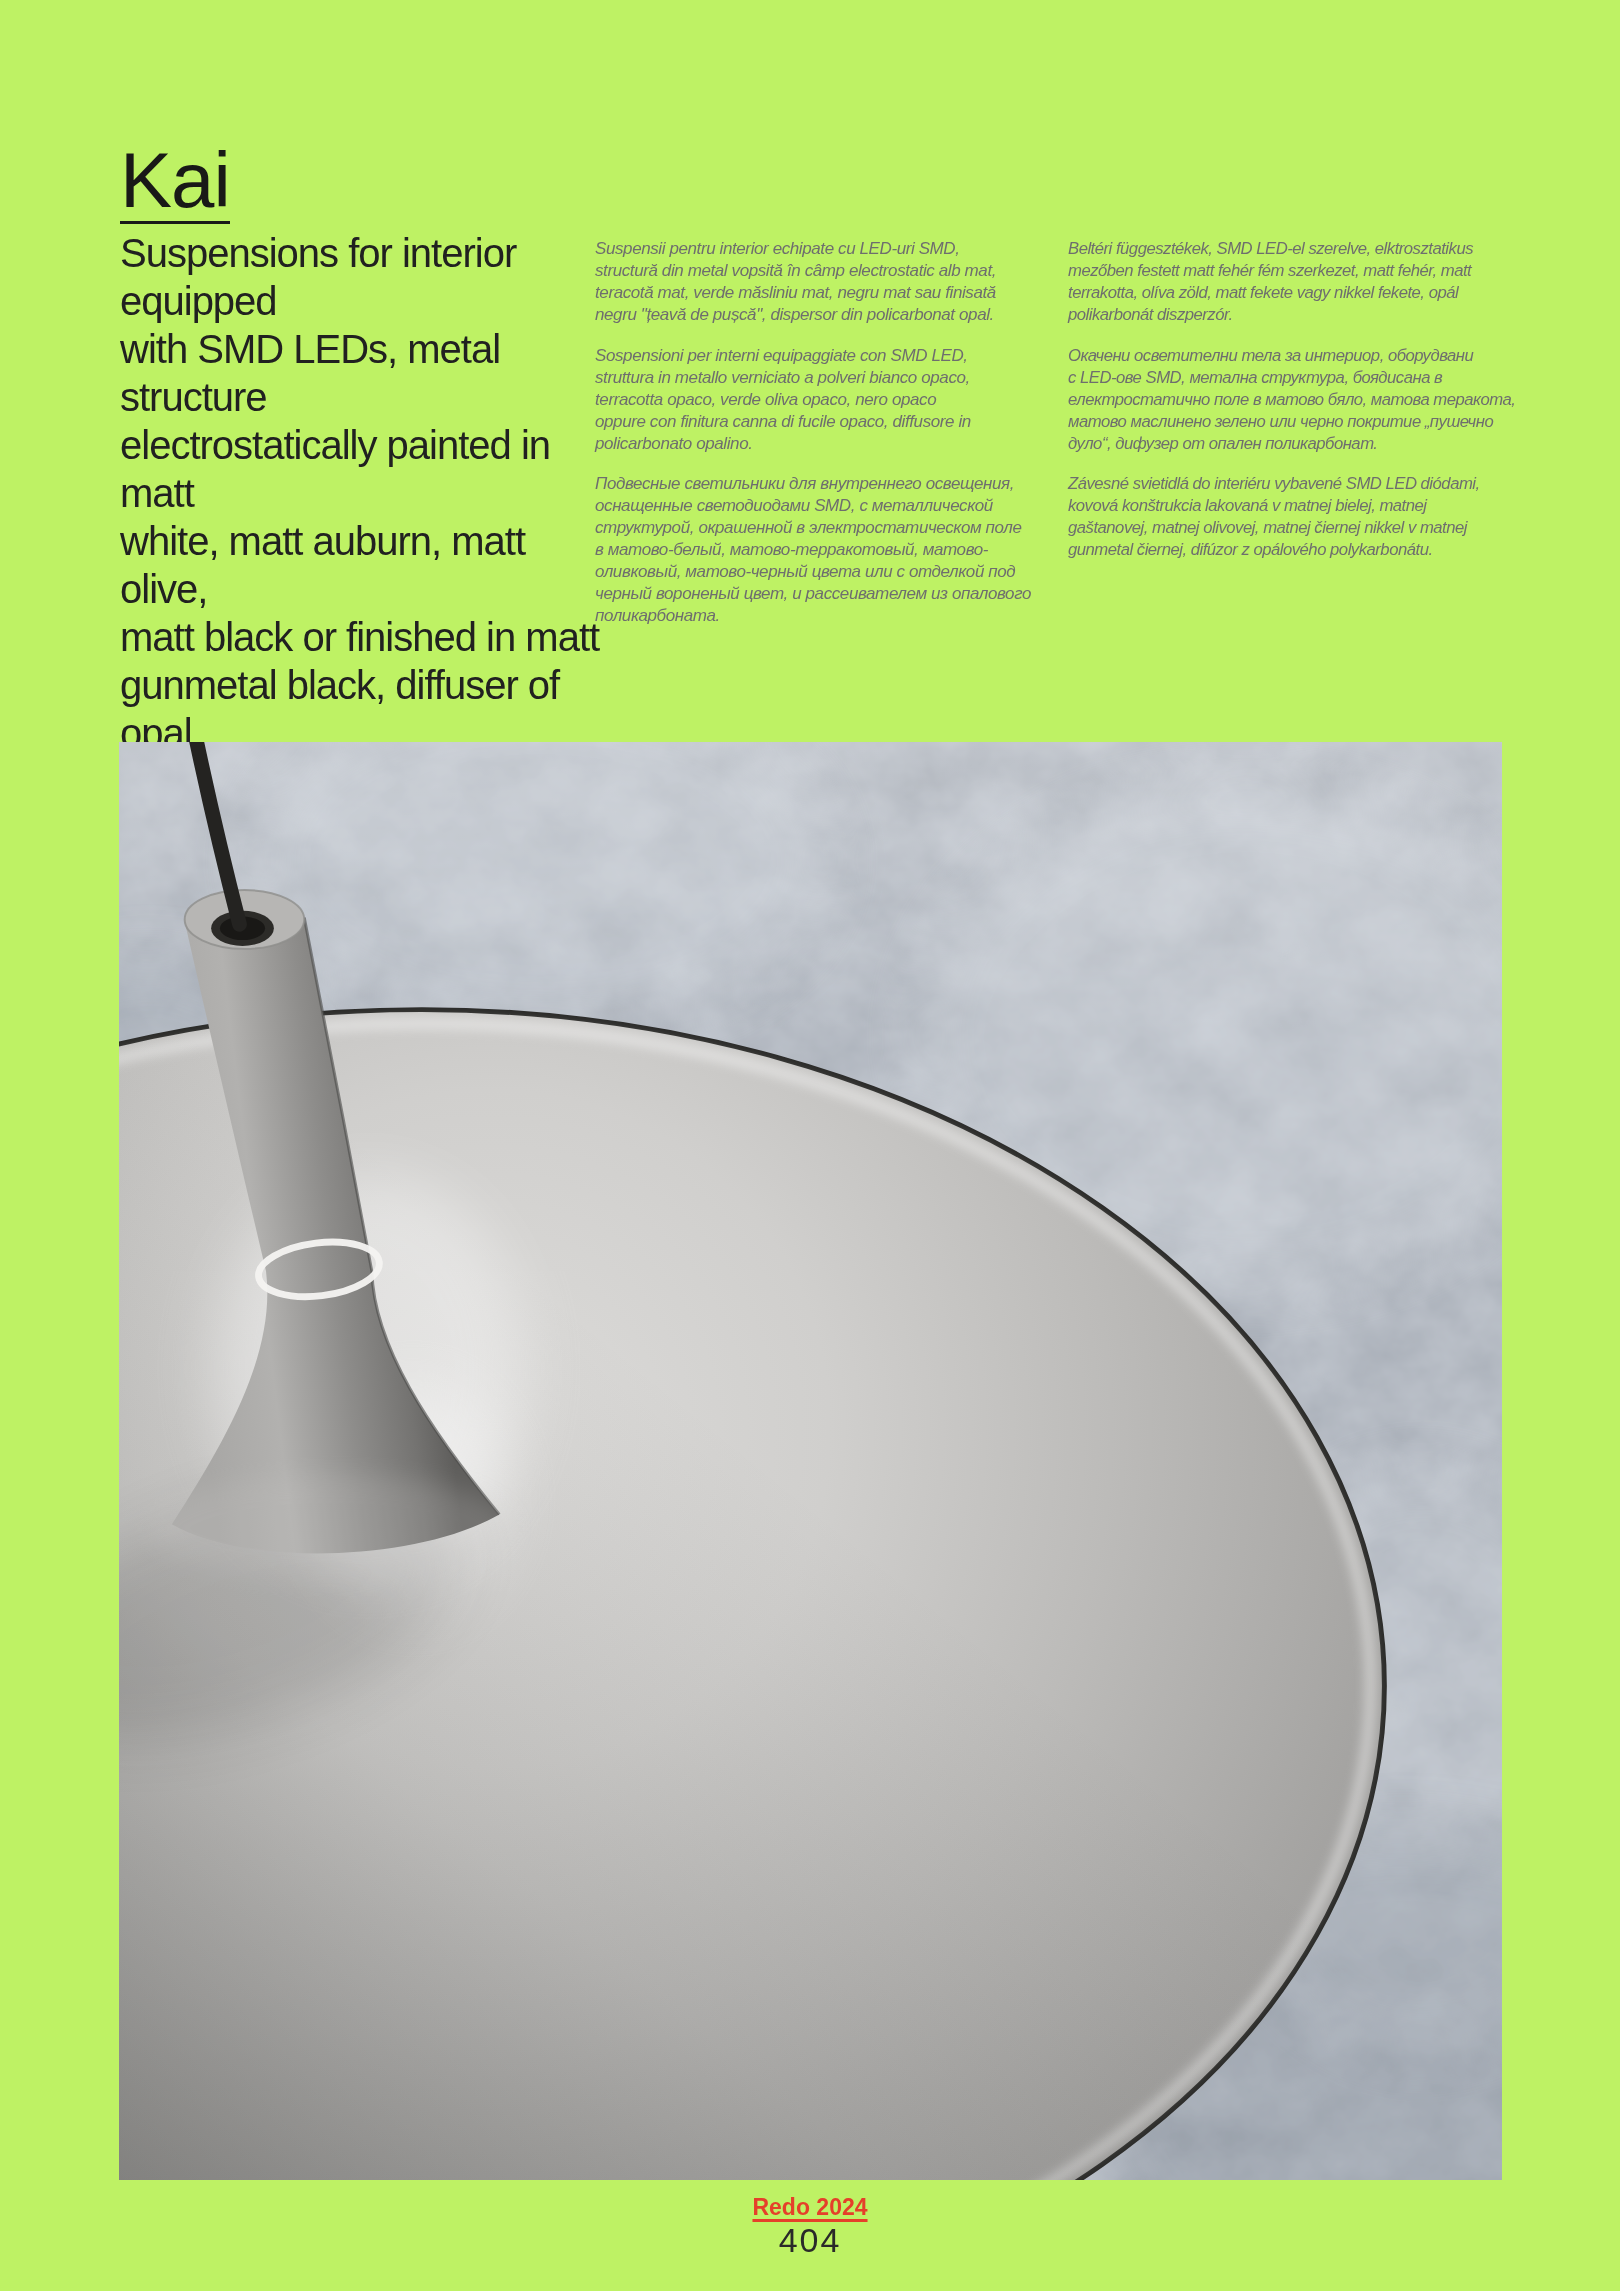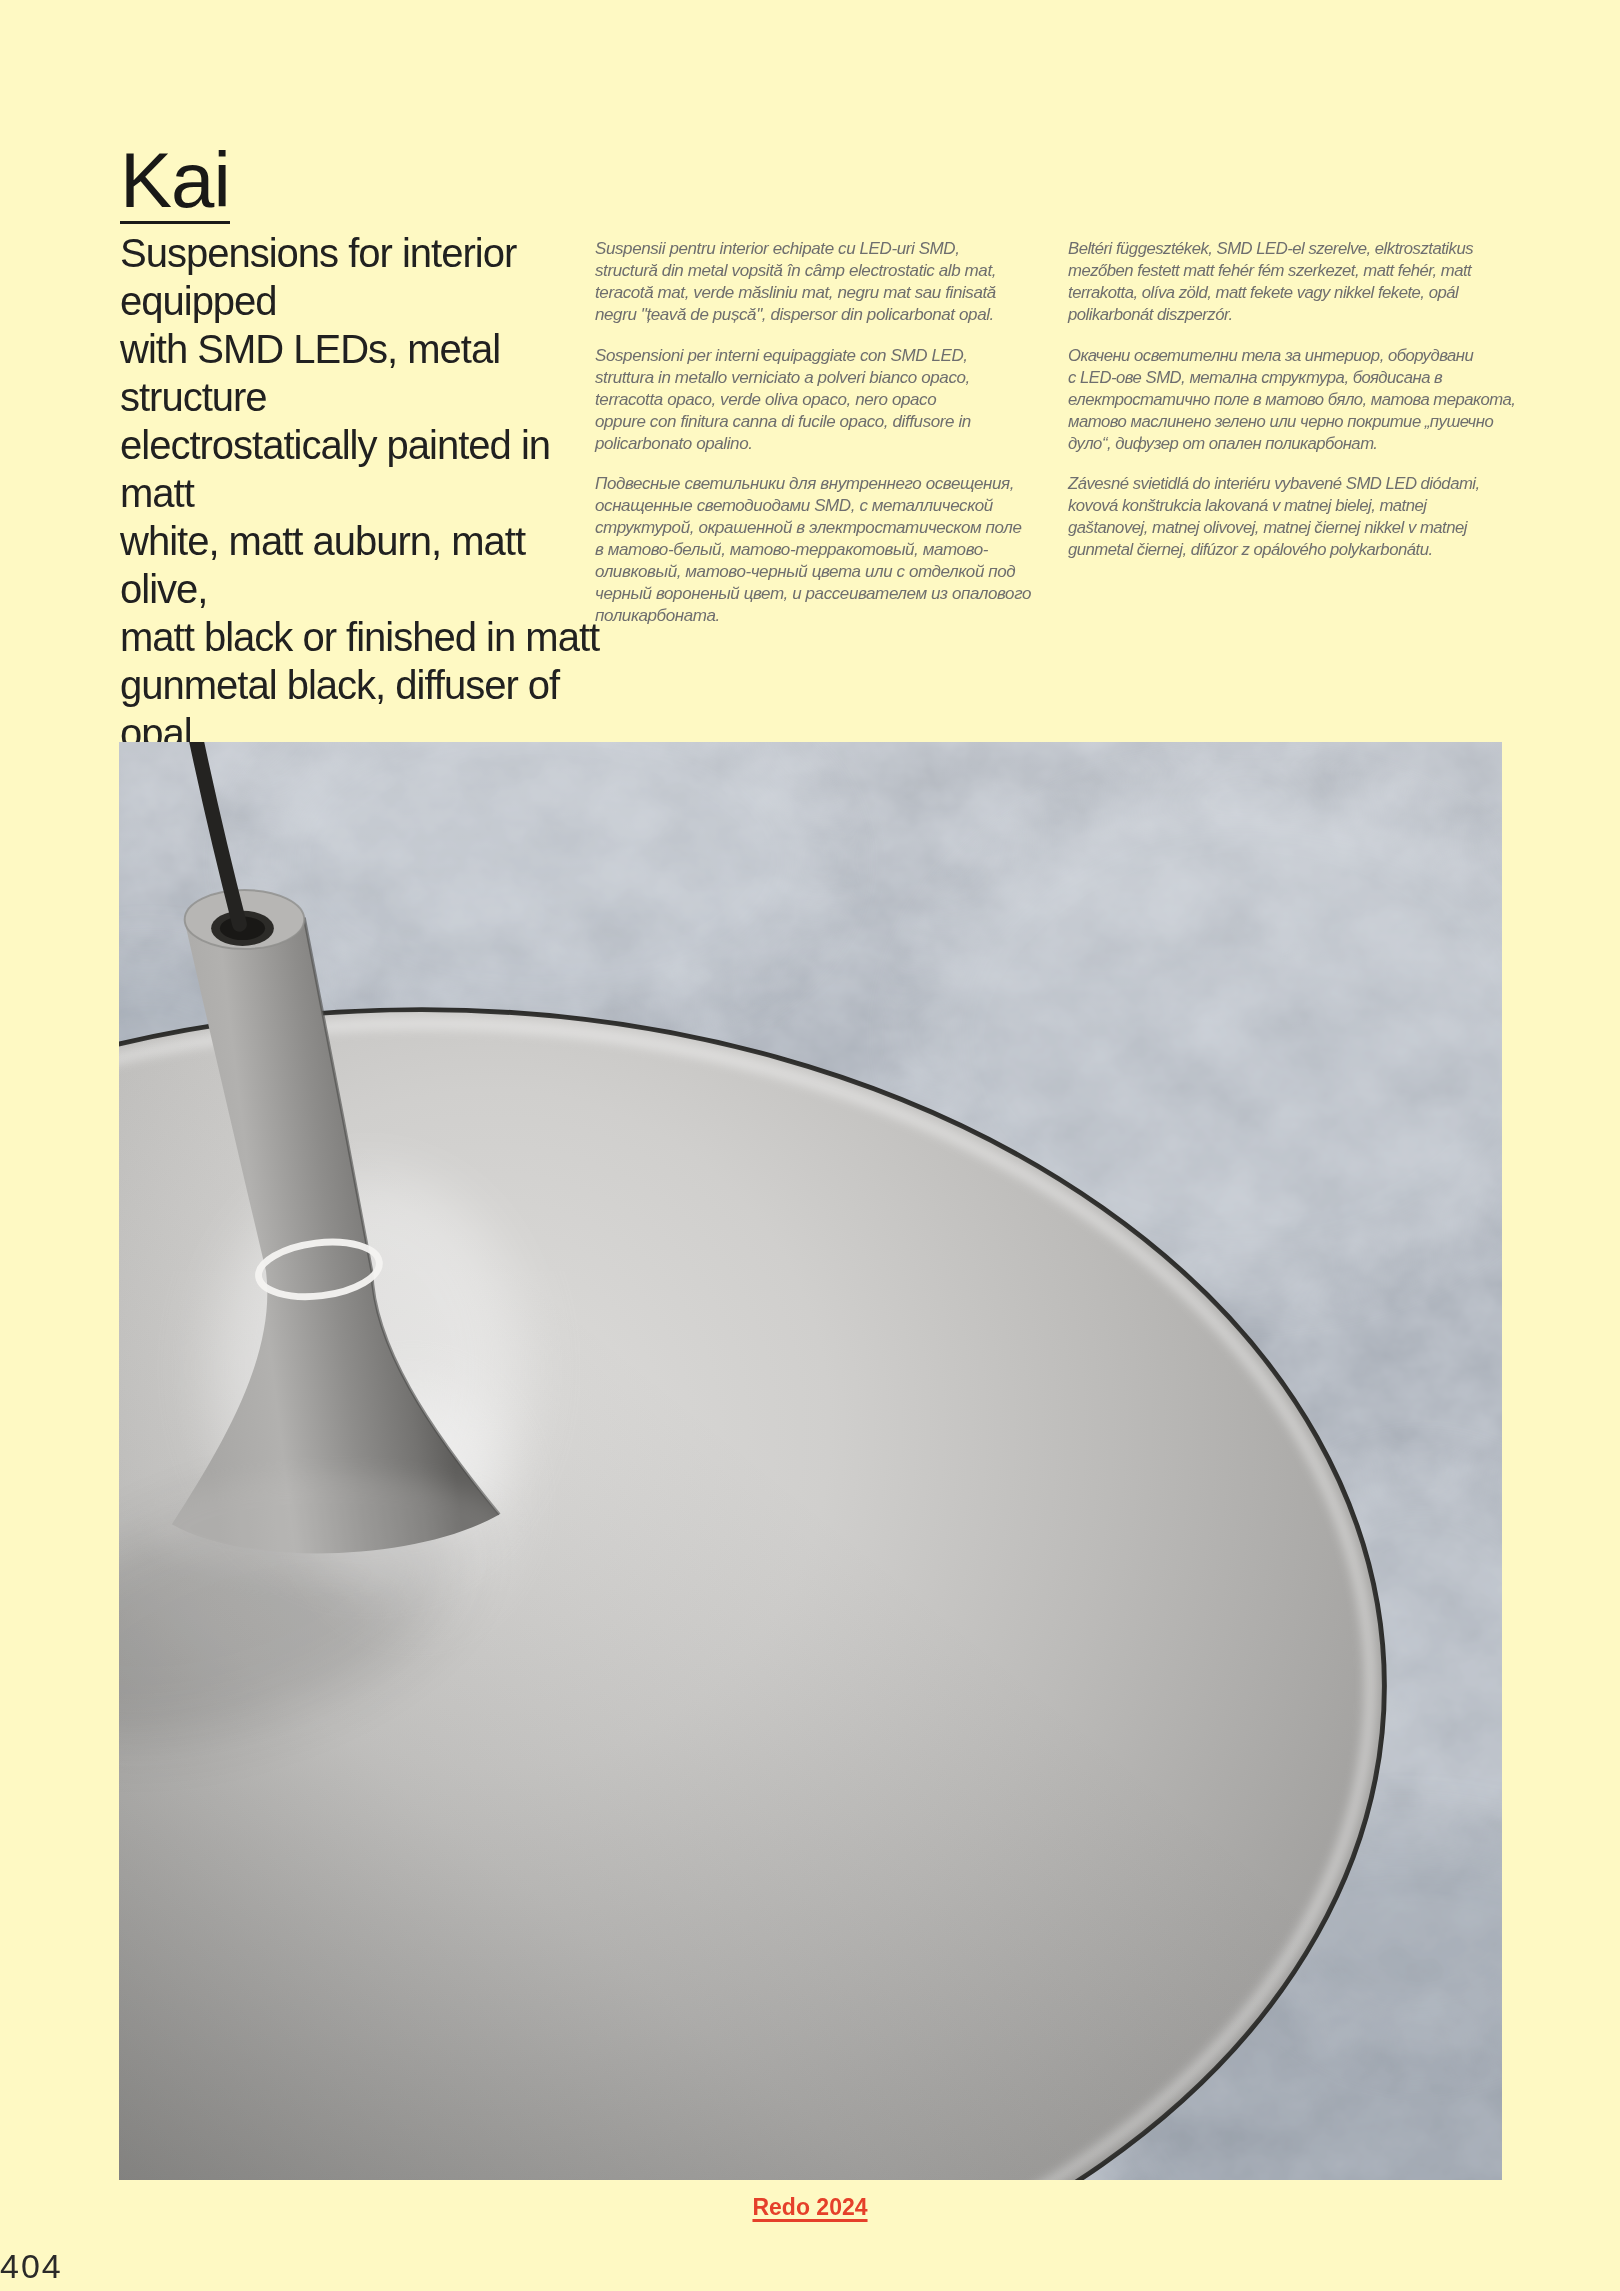--- a/index.html
+++ b/index.html
@@ -1,17 +1,17 @@
 <!DOCTYPE html>
 <html><head>
 <meta charset="utf-8">
 <style>
   html,body{margin:0;padding:0;background:#ffffff;}
   body{font-family:"Liberation Sans", sans-serif;}
-  .page{position:relative;width:1620px;height:2292px;background:#fef9c3;overflow:hidden;}
+  .page{position:relative;width:1620px;height:2292px;background:#bef264;overflow:hidden;}
 
   .title{
     position:absolute;left:120px;top:89px;
     font-size:78px;line-height:78px;font-weight:500;color:#191917;
     letter-spacing:-1px;
     border-bottom:3.9px solid #1a1a18;padding-bottom:2px;
     display:inline-block;
   }
 
   .intro{
@@ -31,22 +31,22 @@
   }
   .photo svg{display:block;width:1383px;height:1438px;}
 
   .footer{position:absolute;left:0;top:2194px;width:1620px;text-align:center;}
   .brand{
     display:inline-block;font-size:23px;font-weight:700;color:#e5402a;
     text-decoration:underline;text-decoration-thickness:2.5px;text-underline-offset:3.9px;
     letter-spacing:0px;
   }
   .pagenum{
-    position:absolute;left:0;top:27.4px;width:1620px;text-align:left;
-    font-size:34px;font-weight:500;color:#2a2a29;letter-spacing:2px;margin-top:26px;
+    position:absolute;left:0;top:27.4px;width:1620px;text-align:center;
+    font-size:34px;font-weight:500;color:#2a2a29;letter-spacing:2px;
   }
 </style>
 </head>
 <body>
 
 <div class="page">
 
   <h1 class="title">Kai</h1>
 
   <div class="intro">Suspensions for interior equipped

